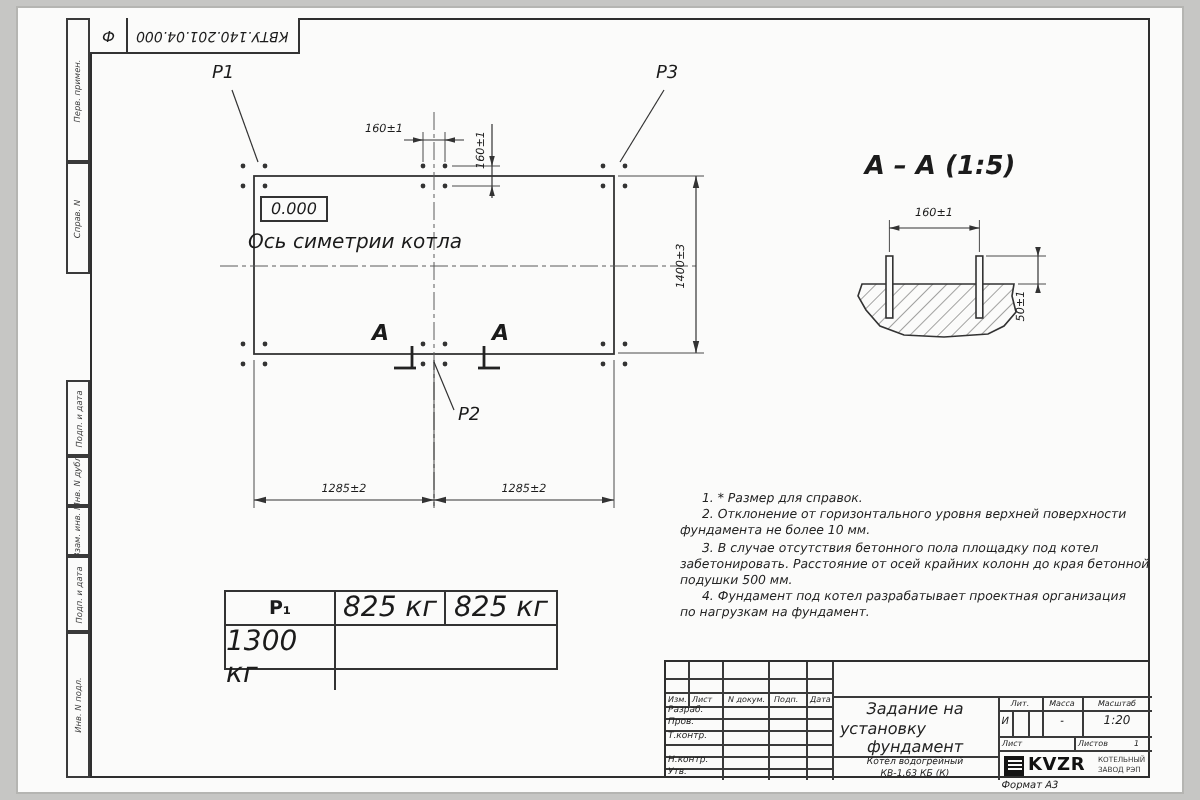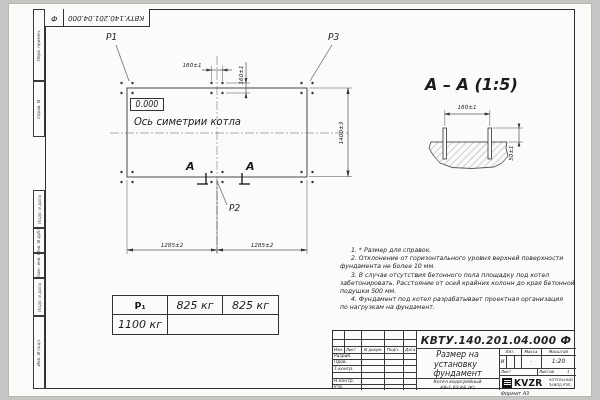--- a/index.html
+++ b/index.html
@@ -44,21 +44,21 @@
   .stamp .ncell{flex:1;display:flex;align-items:center;justify-content:center;}
   
   .note-line{font-size:6.2px;font-style:italic;color:#232323;white-space:nowrap;line-height:1;}
   .note-ind{padding-left:11px;}
   
   .ltable{left:112px;top:295px;width:167px;height:40px;border:1px solid #333;box-sizing:border-box;display:grid;grid-template-columns:1fr 1fr 1fr;grid-template-rows:1fr 1fr;background:#fbfbfa;}
   .ltable .cell{border-right:0.9px solid #333;border-bottom:0.9px solid #333;display:flex;align-items:center;justify-content:center;box-sizing:border-box;}
   .ltable .cell:nth-child(3n){border-right:none;}
   .ltable .cell:nth-child(n+4){border-bottom:none;}
   .lhead{font-size:9.5px;font-weight:bold;color:#1b1b1b;}
-  .lval{font-size:11px;font-style:italic;color:#1b1b1b;}
+  .lval{font-size:14px;font-style:italic;color:#1b1b1b;}
   
   .tb{left:332px;top:330px;width:243px;height:59px;border:1.1px solid #2e2e2e;box-sizing:border-box;background:#fbfbfa;}
   .tb .ln{position:absolute;background:#3a3a3a;}
   .tb .cellTxt{position:absolute;font-style:italic;color:#222;white-space:nowrap;line-height:1;}
   .dimtxt{font-size:5.6px;}
   .small4{font-size:4px;}
 </style>
 </head>
 <body>
 
@@ -199,51 +199,51 @@
     </div>
   </div>
 
   <div class="abs txt" style="left:106px;top:33px;font-size:9px;">P1</div>
   <div class="abs txt" style="left:328px;top:33px;font-size:9px;">P3</div>
   <div class="abs txt" style="left:229px;top:204px;font-size:9px;">P2</div>
 
   <div class="abs" style="left:130px;top:98px;width:34px;height:13px;border:0.9px solid #333;box-sizing:border-box;display:flex;align-items:center;justify-content:center;">
     <span class="txt" style="font-size:8px;">0.000</span>
   </div>
-  <div class="abs txt" style="left:134px;top:117px;font-size:10px;">Ось симетрии котла</div>
+  <div class="abs txt" style="left:124px;top:117px;font-size:10px;">Ось симетрии котла</div>
 
   <div class="abs txt dimtxt ctr" style="left:176px;top:63px;width:32px;">160±1</div>
   <div class="abs txt dimtxt rotup" style="left:239px;top:92px;width:34px;text-align:center;">160±1</div>
   <div class="abs txt dimtxt rotup" style="left:339px;top:155px;width:44px;text-align:center;">1400±3</div>
   <div class="abs txt dimtxt ctr" style="left:145px;top:242.5px;width:54px;">1285±2</div>
   <div class="abs txt dimtxt ctr" style="left:235px;top:242.5px;width:54px;">1285±2</div>
 
   <div class="abs txt b" style="left:186px;top:161px;font-size:11px;">А</div>
   <div class="abs txt b" style="left:246px;top:161px;font-size:11px;">А</div>
 
-  <div class="abs txt b ctr" style="left:425px;top:77px;width:90px;font-size:16px;">А – А (1:5)</div>
+  <div class="abs txt b ctr" style="left:425px;top:77px;width:90px;font-size:13px;">А – А (1:5)</div>
   <div class="abs txt dimtxt ctr" style="left:444px;top:104.5px;width:46px;">160±1</div>
   <div class="abs txt dimtxt rotup" style="left:509px;top:166px;width:26px;text-align:center;">50±1</div>
 
   <div class="abs" style="left:340px;top:247px;width:226px;">
     <div class="note-line note-ind">1. * Размер для справок.</div>
     <div class="note-line note-ind" style="margin-top:2.2px;">2. Отклонение от горизонтального уровня верхней поверхности</div>
     <div class="note-line" style="margin-top:1.6px;">фундамента не более 10 мм.</div>
     <div class="note-line note-ind" style="margin-top:2.6px;">3. В случае отсутствия бетонного пола площадку под котел</div>
     <div class="note-line" style="margin-top:1.6px;">забетонировать. Расстояние от осей крайних колонн до края бетонной</div>
     <div class="note-line" style="margin-top:1.6px;">подушки 500 мм.</div>
     <div class="note-line note-ind" style="margin-top:2.6px;">4. Фундамент под котел разрабатывает проектная организация</div>
     <div class="note-line" style="margin-top:1.6px;">по нагрузкам на фундамент.</div>
   </div>
 
   <div class="abs ltable">
     <div class="cell lhead">P₁</div>
     <div class="cell lval">825 кг</div>
     <div class="cell lval">825 кг</div>
-    <div class="cell lval">1100 кг</div>
+    <div class="cell lval">1300 кг</div>
   </div>
 
   <div class="abs tb">
 
     <div class="ln" style="left:83px;top:0;width:1px;height:59px;"></div>
     <div class="ln" style="left:83px;top:17px;width:160px;height:1px;"></div>
     <div class="ln" style="left:166px;top:17px;width:1px;height:42px;"></div>
 
     <div class="ln" style="left:0;top:7.5px;width:83px;height:0.7px;"></div>
     <div class="ln" style="left:0;top:15px;width:83px;height:0.7px;"></div>
@@ -263,24 +263,23 @@
     <div class="cellTxt small4" style="left:31px;top:16.8px;">N докум.</div>
     <div class="cellTxt small4" style="left:54px;top:16.8px;">Подп.</div>
     <div class="cellTxt small4" style="left:72px;top:16.8px;">Дата</div>
 
     <div class="cellTxt" style="left:1px;top:23.2px;font-size:4.5px;">Разраб.</div>
     <div class="cellTxt" style="left:1px;top:29.4px;font-size:4.5px;">Пров.</div>
     <div class="cellTxt" style="left:1px;top:35.6px;font-size:4.5px;">Т.контр.</div>
     <div class="cellTxt" style="left:1px;top:47.9px;font-size:4.5px;">Н.контр.</div>
     <div class="cellTxt" style="left:1px;top:54.1px;font-size:4.5px;">Утв.</div>
 
-    <div class="cellTxt b ctr" style="left:83px;top:3.5px;width:160px;font-size:10.5px;letter-spacing:0.4px;">КВТУ.140.201.04.000  Ф</div>
-
-    <div class="cellTxt ctr" style="left:83px;top:20px;width:83px;font-size:8px;">Размер на</div>
-    <div class="cellTxt ctr" style="left:81px;top:29.5px;width:83px;font-size:8px;">установку</div>
+
+    <div class="cellTxt ctr" style="left:83px;top:20px;width:83px;font-size:8px;">Задание на</div>
+    <div class="cellTxt ctr" style="left:67px;top:29.5px;width:83px;font-size:8px;">установку</div>
     <div class="cellTxt ctr" style="left:83px;top:39px;width:83px;font-size:8px;">фундамент</div>
     <div class="ln" style="left:83px;top:47px;width:83px;height:0.7px;"></div>
     <div class="cellTxt ctr" style="left:83px;top:49px;width:83px;font-size:4.6px;">Котел водогрейный</div>
     <div class="cellTxt ctr" style="left:83px;top:54.5px;width:83px;font-size:4.6px;">КВ-1,63 КБ (К)</div>
 
     <div class="ln" style="left:166px;top:24px;width:77px;height:0.7px;"></div>
     <div class="ln" style="left:188px;top:17px;width:0.7px;height:20px;"></div>
     <div class="ln" style="left:208px;top:17px;width:0.7px;height:20px;"></div>
     <div class="cellTxt small4 ctr" style="left:166px;top:18.8px;width:22px;">Лит.</div>
     <div class="cellTxt small4 ctr" style="left:188px;top:18.8px;width:20px;">Масса</div>

